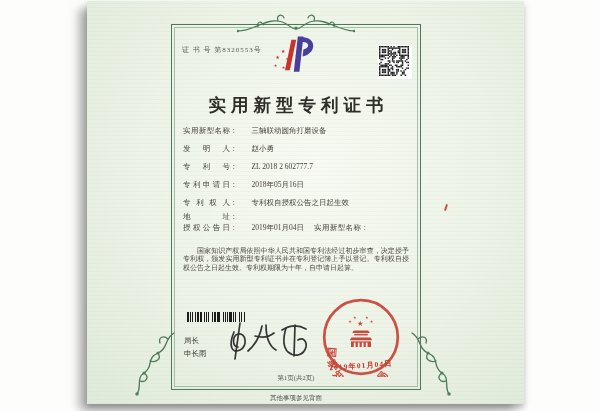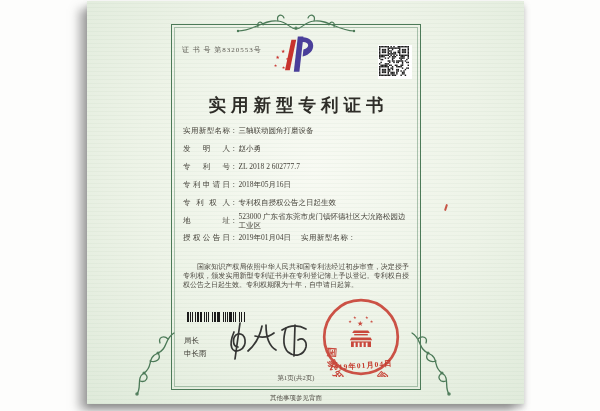--- a/index.html
+++ b/index.html
@@ -16,26 +16,26 @@
   .certno{position:absolute;left:10px;top:20px;font-size:7px;letter-spacing:1px;color:#5a5850;}
   .logo{position:absolute;left:101px;top:7px;width:48px;height:46px;}
   .qr{position:absolute;left:206px;top:20px;width:32px;height:32px;background:#fff;padding:1px;}
   .title{position:absolute;top:68px;left:0;width:100%;text-align:center;font-size:17.5px;
          font-weight:bold;letter-spacing:5px;text-indent:5px;color:#2e2d28;}
   .content{position:absolute;left:11px;right:11px;top:101px;font-size:7.5px;color:#45423a;line-height:9.5px;}
   .frow{display:flex;margin-bottom:8.5px;align-items:center;}
   .frow.tight{margin-bottom:4px;}
   .frow.addr{margin-bottom:2px;}
   .flabel{width:47px;flex:0 0 47px;text-align:justify;text-align-last:justify;}
-  .fvalue{margin-left:1px;}
+  .fvalue{margin-left:14px;}
   .addrval{width:198px;}
   .grantrow{display:flex;align-items:flex-end;}
   .pair{display:flex;}
   .pair2{margin-left:10px;}
-  .paras{margin-top:21px;font-size:7px;line-height:8.8px;color:#4a463e;text-align:justify;}
+  .paras{margin-top:14px;font-size:7px;line-height:8.8px;color:#4a463e;text-align:justify;}
   .paras p{margin:0;text-indent:2em;}
   .barcode{position:absolute;left:15px;top:287px;width:92px;height:10px;display:flex;align-items:stretch;overflow:hidden;}
   .barcode span{display:block;height:100%;}
   .signer{position:absolute;left:12px;top:309px;font-size:7.5px;line-height:13px;color:#3e3c35;}
   .sig{position:absolute;left:52px;top:295px;width:85px;height:42px;}
   .seal{position:absolute;left:149px;top:272px;width:80px;height:80px;opacity:.92;}
   .sealdate{position:absolute;left:142px;top:336px;width:94px;text-align:center;font-size:7.5px;
             color:#c43a2c;letter-spacing:1px;transform:rotate(-4deg);font-weight:bold;}
   .pageinfo{position:absolute;bottom:6px;left:0;width:100%;text-align:center;font-size:6.5px;color:#55524a;}
   .backnote{position:absolute;left:84px;top:393px;width:250px;text-align:center;font-size:6.5px;color:#55524a;}
@@ -362,21 +362,20 @@
           <span class="fvalue">2018年05月16日</span>
         </div>
         <div class="frow tight">
           <span class="flabel">专利权人</span>
             <span>：</span>
           <span class="fvalue">专利权自授权公告之日起生效</span>
         </div>
         <div class="frow addr">
           <span class="flabel">地址</span>
             <span>：</span>
-          <span class="fvalue addrval">523000 广东省东莞市虎门镇怀德社区大沇路松园边工业区</span>
         </div>
         <div class="grantrow">
           <span class="pair">
             <span class="flabel">授权公告日</span>
               <span>：</span>
             <span class="fvalue">2019年01月04日</span>
           </span>
           <span class="pair pair2">
             <span class="flabel">实用新型名称</span>
               <span>：</span>

